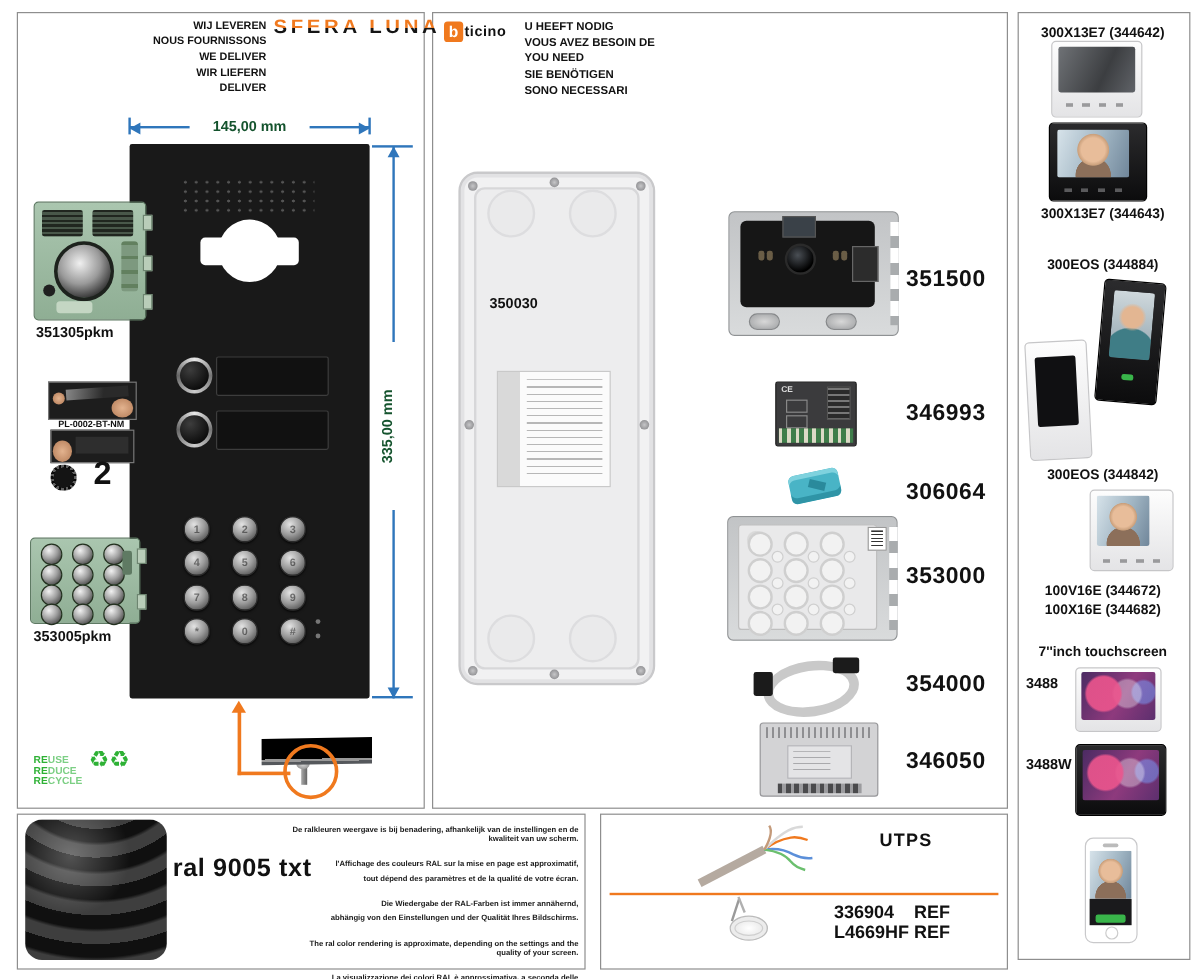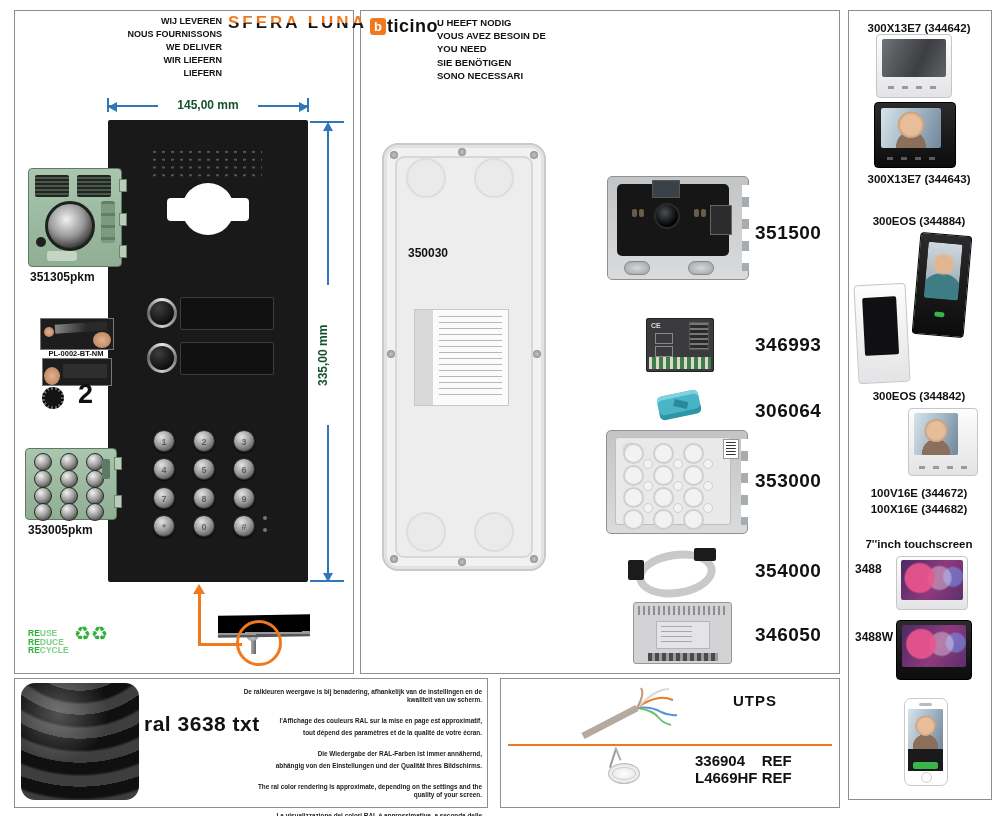--- a/index.html
+++ b/index.html
@@ -64,21 +64,21 @@
   .strip{left:218px;top:615px;width:92px;height:22px;background:linear-gradient(#000 0 78%,#9a9a9a 78% 88%,#55585c 88%);transform:skewY(-1deg);}
   .screw{left:251px;top:637px;width:5px;height:17px;background:linear-gradient(90deg,#aaa,#666);}
   .screwhead{left:247px;top:633px;width:11px;height:8px;border-radius:50%;background:radial-gradient(#d8d8d8,#7e7e7e);}
   .ocircle{left:236px;top:620px;width:40px;height:40px;border:3px solid #f0791e;border-radius:50%;}
   .oline-v{left:198px;top:592px;width:3px;height:54px;background:#f0791e;}
   .oline-h{left:198px;top:643px;width:44px;height:3px;background:#f0791e;}
   .oarr-up{left:193px;top:584px;border-left:6px solid transparent;border-right:6px solid transparent;border-bottom:10px solid #f0791e;}
   
   .bt-logo-b{left:370px;top:18px;width:16px;height:17px;background:#f0791e;border-radius:3px;color:#fff;
     font-weight:bold;font-size:13px;text-align:center;line-height:17px;}
-  .bt-logo-rest{left:387px;top:18px;font-weight:bold;font-size:18px;letter-spacing:.5px;line-height:17px;}
+  .bt-logo-rest{left:387px;top:18px;font-weight:bold;font-size:12px;letter-spacing:.5px;line-height:17px;}
   .need{left:437px;top:16px;font-size:9.5px;font-weight:bold;line-height:13.2px;}
   .backbox{left:382px;top:143px;width:160px;height:424px;background:#f1f1f2;border:2px solid #c9c9cb;border-radius:16px;
     box-shadow:inset 0 0 0 3px #e2e2e4;}
   .backbox .inner{position:absolute;left:11px;top:11px;right:11px;bottom:11px;border:2px solid #d7d7d9;border-radius:9px;background:#ededee;}
   .ko{position:absolute;width:36px;height:36px;border-radius:50%;border:2px solid #dddddf;background:#eaeaeb;}
   .bscrew{position:absolute;width:8px;height:8px;border-radius:50%;background:radial-gradient(#c6c6c8,#7f7f82);}
   .bb-label{position:absolute;left:30px;top:164px;width:93px;height:95px;background:#fbfbfb;border:1px solid #c9c9c9;
     background-image:linear-gradient(90deg,#d9d9d9 0 18px,transparent 18px),
       repeating-linear-gradient(#b7b7b7 0 1px,transparent 1px 6px);
     background-size:100% 100%, 68% 86%;background-position:0 0, 24px 6px;background-repeat:no-repeat;}
@@ -171,21 +171,21 @@
   <div class="frame" style="left:360px;top:10px;width:478px;height:662px;"></div>
   <div class="frame" style="left:848px;top:10px;width:142px;height:788px;"></div>
   <div class="frame" style="left:14px;top:678px;width:472px;height:128px;"></div>
   <div class="frame" style="left:500px;top:678px;width:338px;height:128px;"></div>
 
   <div class="abs supply">
     <div>WIJ LEVEREN</div>
     <div>NOUS FOURNISSONS</div>
     <div>WE DELIVER</div>
     <div>WIR LIEFERN</div>
-    <div>LIEFERN</div>
+    <div>DELIVER</div>
   </div>
   <div class="abs sfera-logo">SFERA LUNA</div>
 
   <div class="abs dimline-h"></div>
   <div class="abs tick-v" style="left:107px;"></div>
   <div class="abs tick-v" style="left:307px;"></div>
   <div class="abs arr arr-left"></div>
   <div class="abs arr arr-right"></div>
   <div class="abs dim-h-label blue b">145,00 mm</div>
 
@@ -420,21 +420,21 @@
     <span class="spk"></span>
     <span class="pscr face" style="left:3px;top:10px;width:35px;height:40px;border-radius:1px;"></span>
     <span style="position:absolute;left:3px;top:50px;width:35px;height:22px;background:#1a1a1c;"></span>
     <span class="ans"></span>
     <span class="home"></span>
   </div>
 
   <div class="abs sphere-wrap">
       <span class="sphere"></span>
     </div>
-  <div class="abs ral">ral 3638 txt</div>
+  <div class="abs ral">ral 9005 txt</div>
   <div class="disc">
     <div>De ralkleuren weergave is bij benadering, afhankelijk van de instellingen en de kwaliteit van uw scherm.</div>
     <div class="gap">l'Affichage des couleurs RAL sur la mise en page est approximatif,</div>
     <div>tout dépend des paramètres et de la qualité de votre écran.</div>
     <div class="gap">Die Wiedergabe der RAL-Farben ist immer annähernd,</div>
     <div>abhängig von den Einstellungen und der Qualität Ihres Bildschirms.</div>
     <div class="gap">The ral color rendering is approximate, depending on the settings and the quality of your screen.</div>
     <div class="gap">La visualizzazione dei colori RAL è approssimativa, a seconda delle impostazioni e della qualità dello schermo.</div>
   </div>
 

